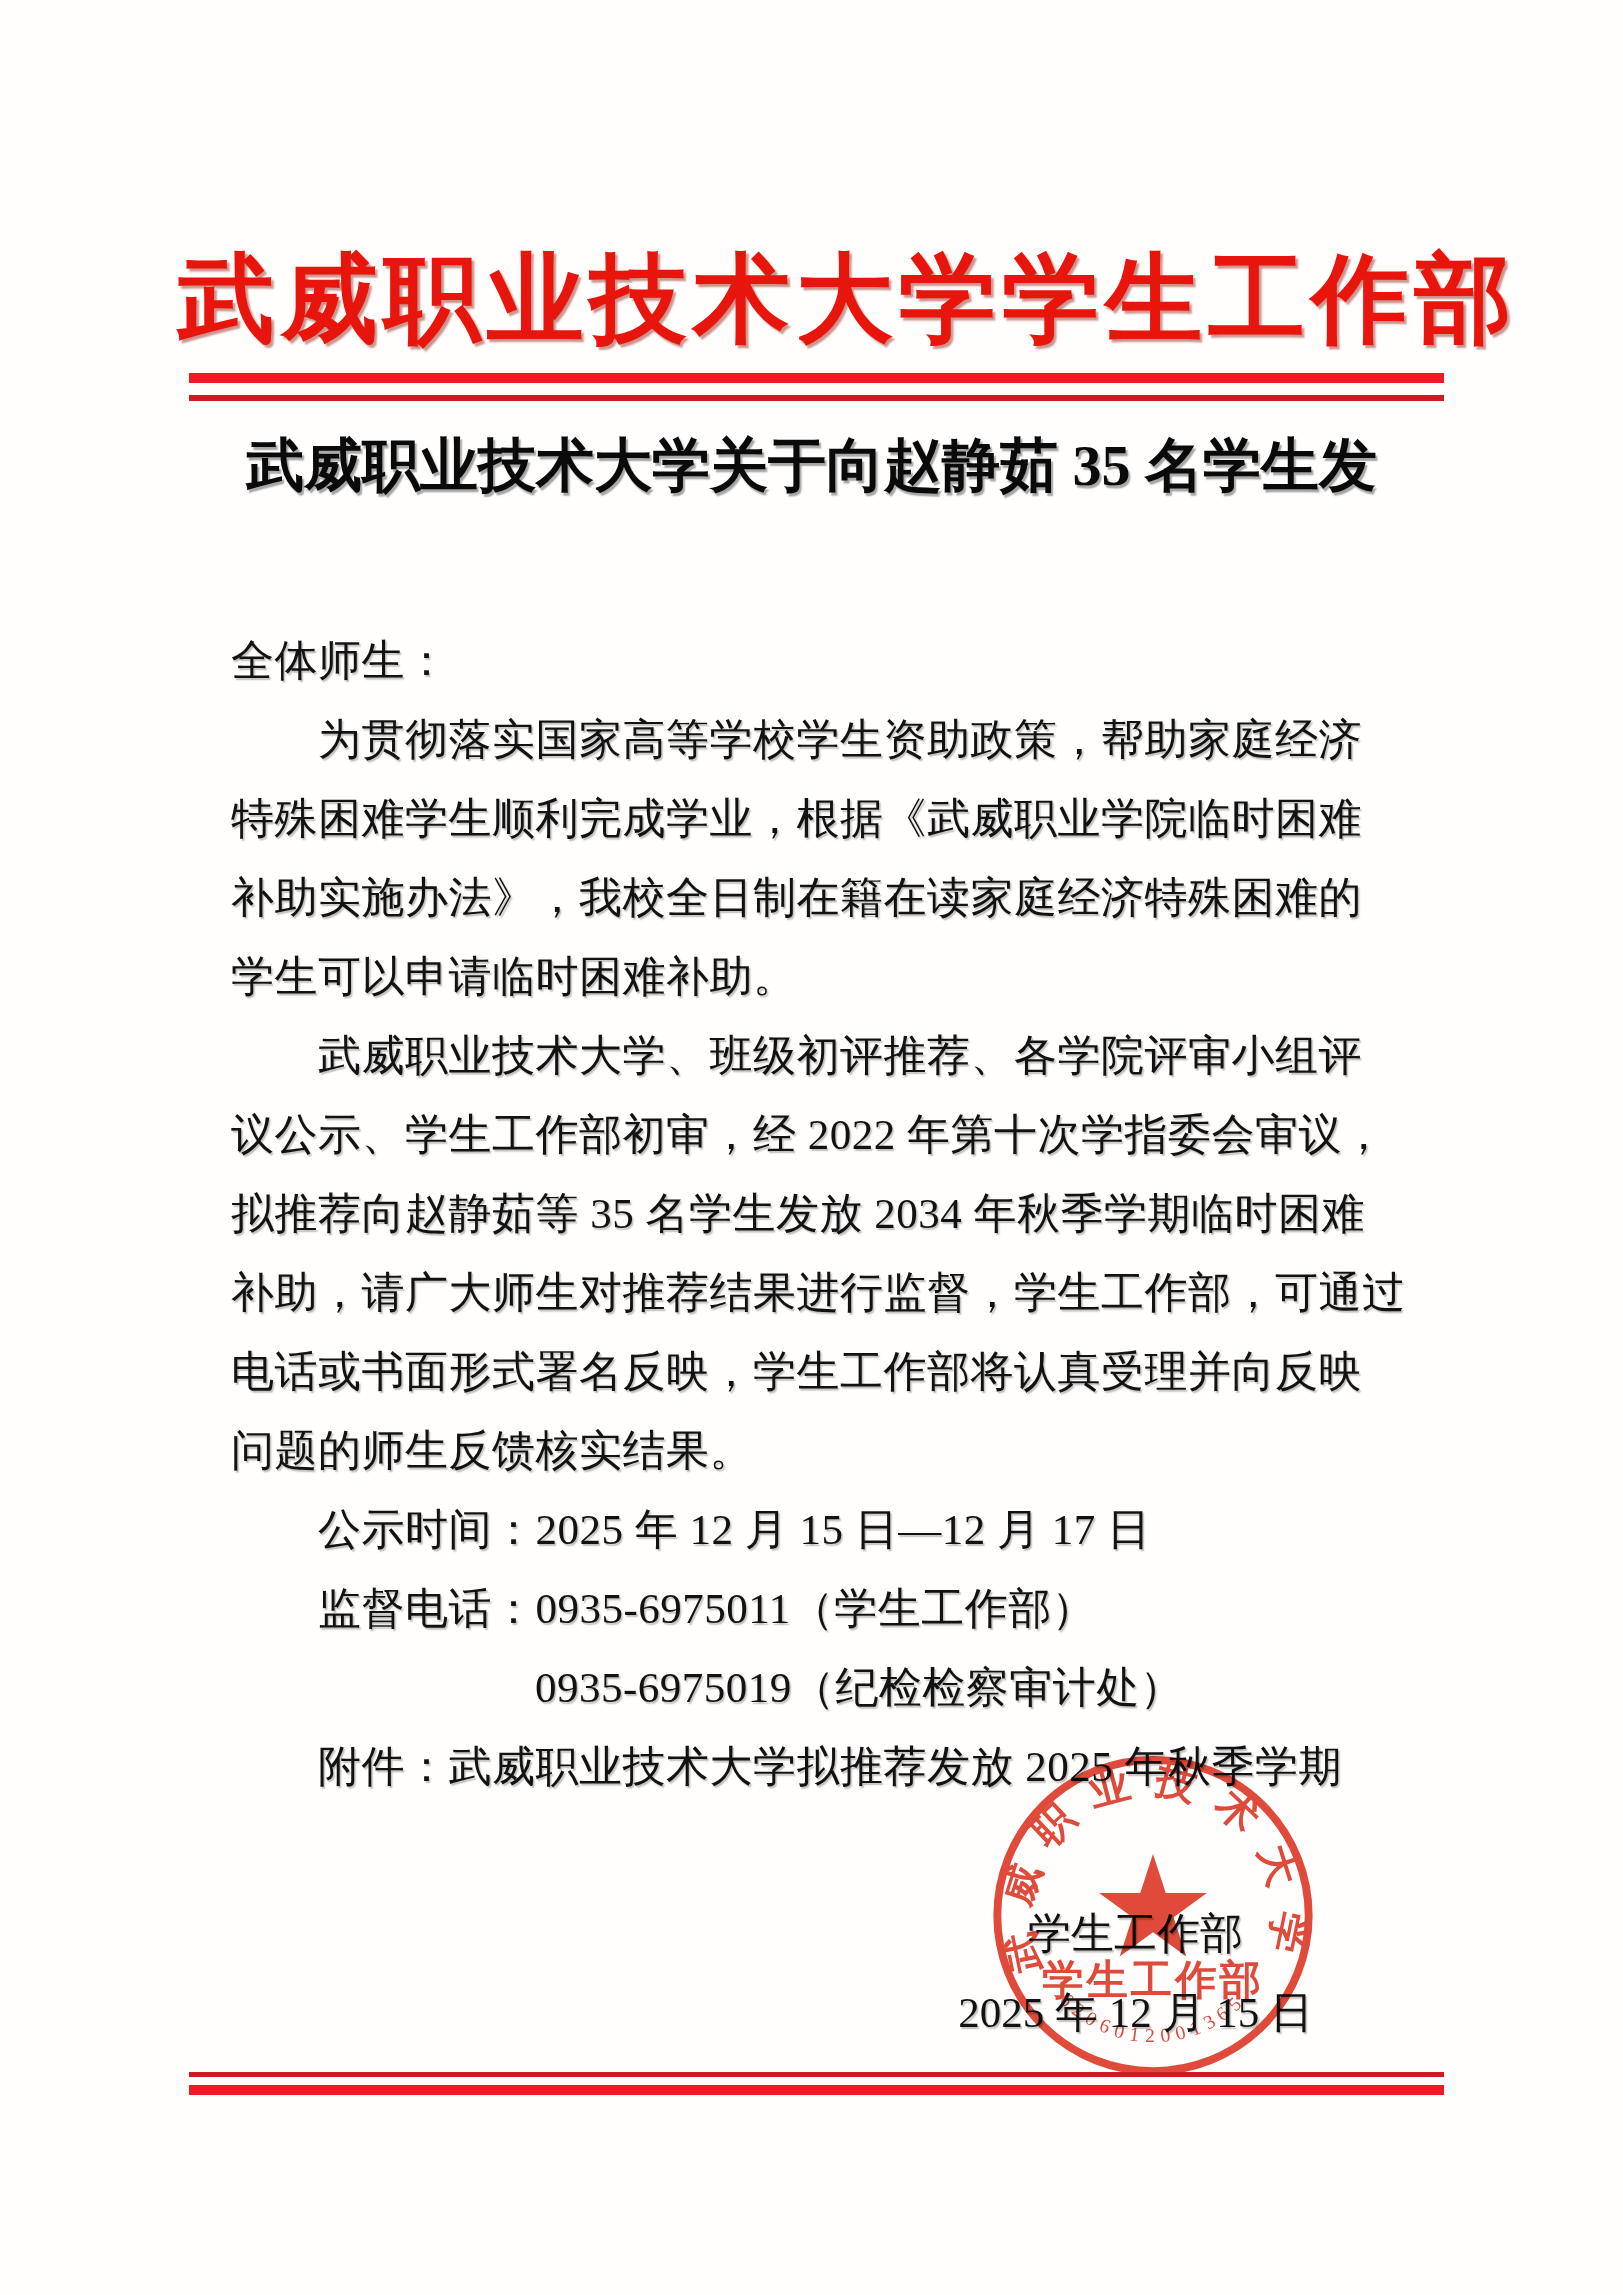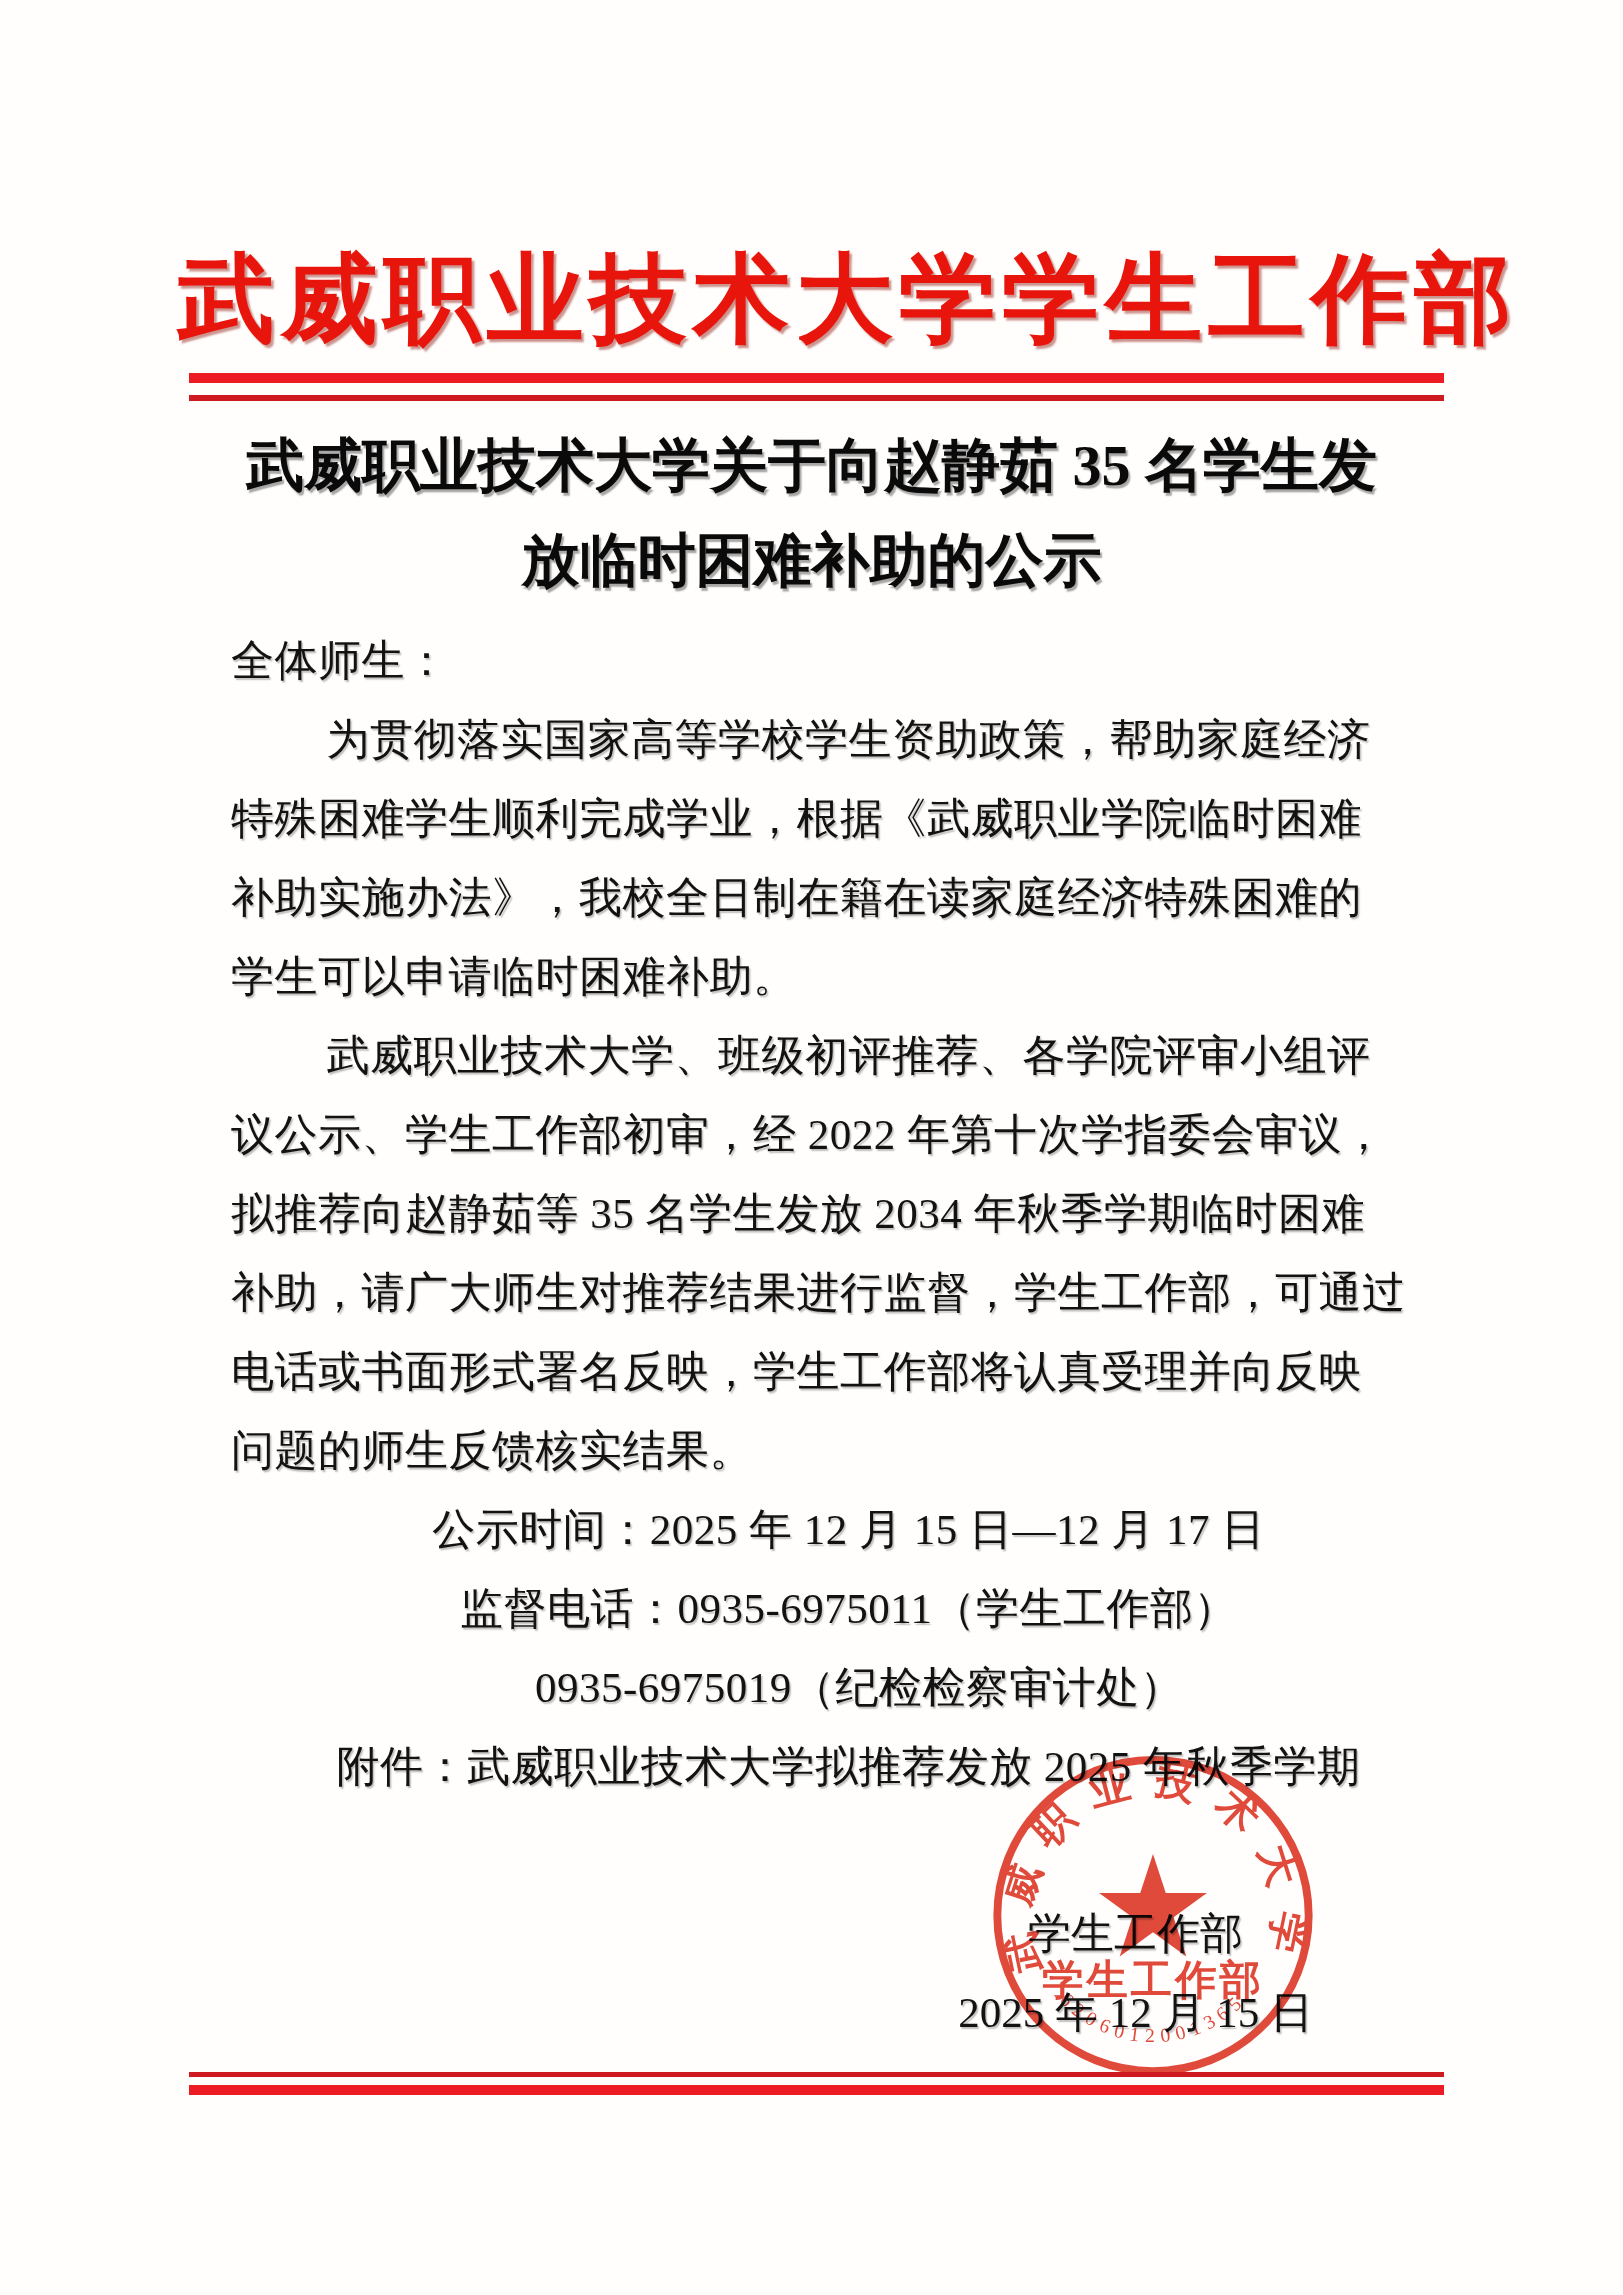--- a/index.html
+++ b/index.html
@@ -27,21 +27,21 @@
     font-weight:bold;font-size:58px;line-height:95px;color:#0a0a0a;
     text-shadow:2px 2.6px 1.5px rgba(0,0,0,.35);white-space:nowrap;
   }
   
   .body-lines{
     position:absolute;left:231px;top:621px;width:1148px;
     font-size:43px;letter-spacing:0.5px;color:#121212;
     text-shadow:1.5px 2px 1.5px rgba(0,0,0,.25);
   }
   .bline{height:79px;line-height:79px;white-space:nowrap;}
-  .bline.indent{padding-left:87px;text-align:center;}
+  .bline.indent{padding-left:87px;}
   .bline.indent7{padding-left:304px;}
   .bline.indent5{padding-left:217px;}
   
   .signature{
     position:absolute;left:936px;top:1894px;width:399px;text-align:center;
     font-size:43px;line-height:79px;color:#121212;
     text-shadow:1.5px 2px 1.5px rgba(0,0,0,.25);white-space:nowrap;
   }
   
   .seal{
@@ -58,21 +58,20 @@
 
 <div class="page">
 
   <div class="hdr">武威职业技术大学学生工作部</div>
 
   <div class="rule rule-thick-top"></div>
   <div class="rule rule-thin-top"></div>
 
   <div class="doc-title">
     <div>武威职业技术大学关于向赵静茹 35 名学生发</div>
-    <div>放临时困难补助的公示</div>
   </div>
 
   <div class="body-lines" id="body-lines">
       <div class="bline">全体师生：</div>
       <div class="bline indent">为贯彻落实国家高等学校学生资助政策，帮助家庭经济</div>
       <div class="bline">特殊困难学生顺利完成学业，根据《武威职业学院临时困难</div>
       <div class="bline">补助实施办法》，我校全日制在籍在读家庭经济特殊困难的</div>
       <div class="bline">学生可以申请临时困难补助。</div>
       <div class="bline indent">武威职业技术大学、班级初评推荐、各学院评审小组评</div>
       <div class="bline">议公示、学生工作部初审，经 2022 年第十次学指委会审议，</div>

